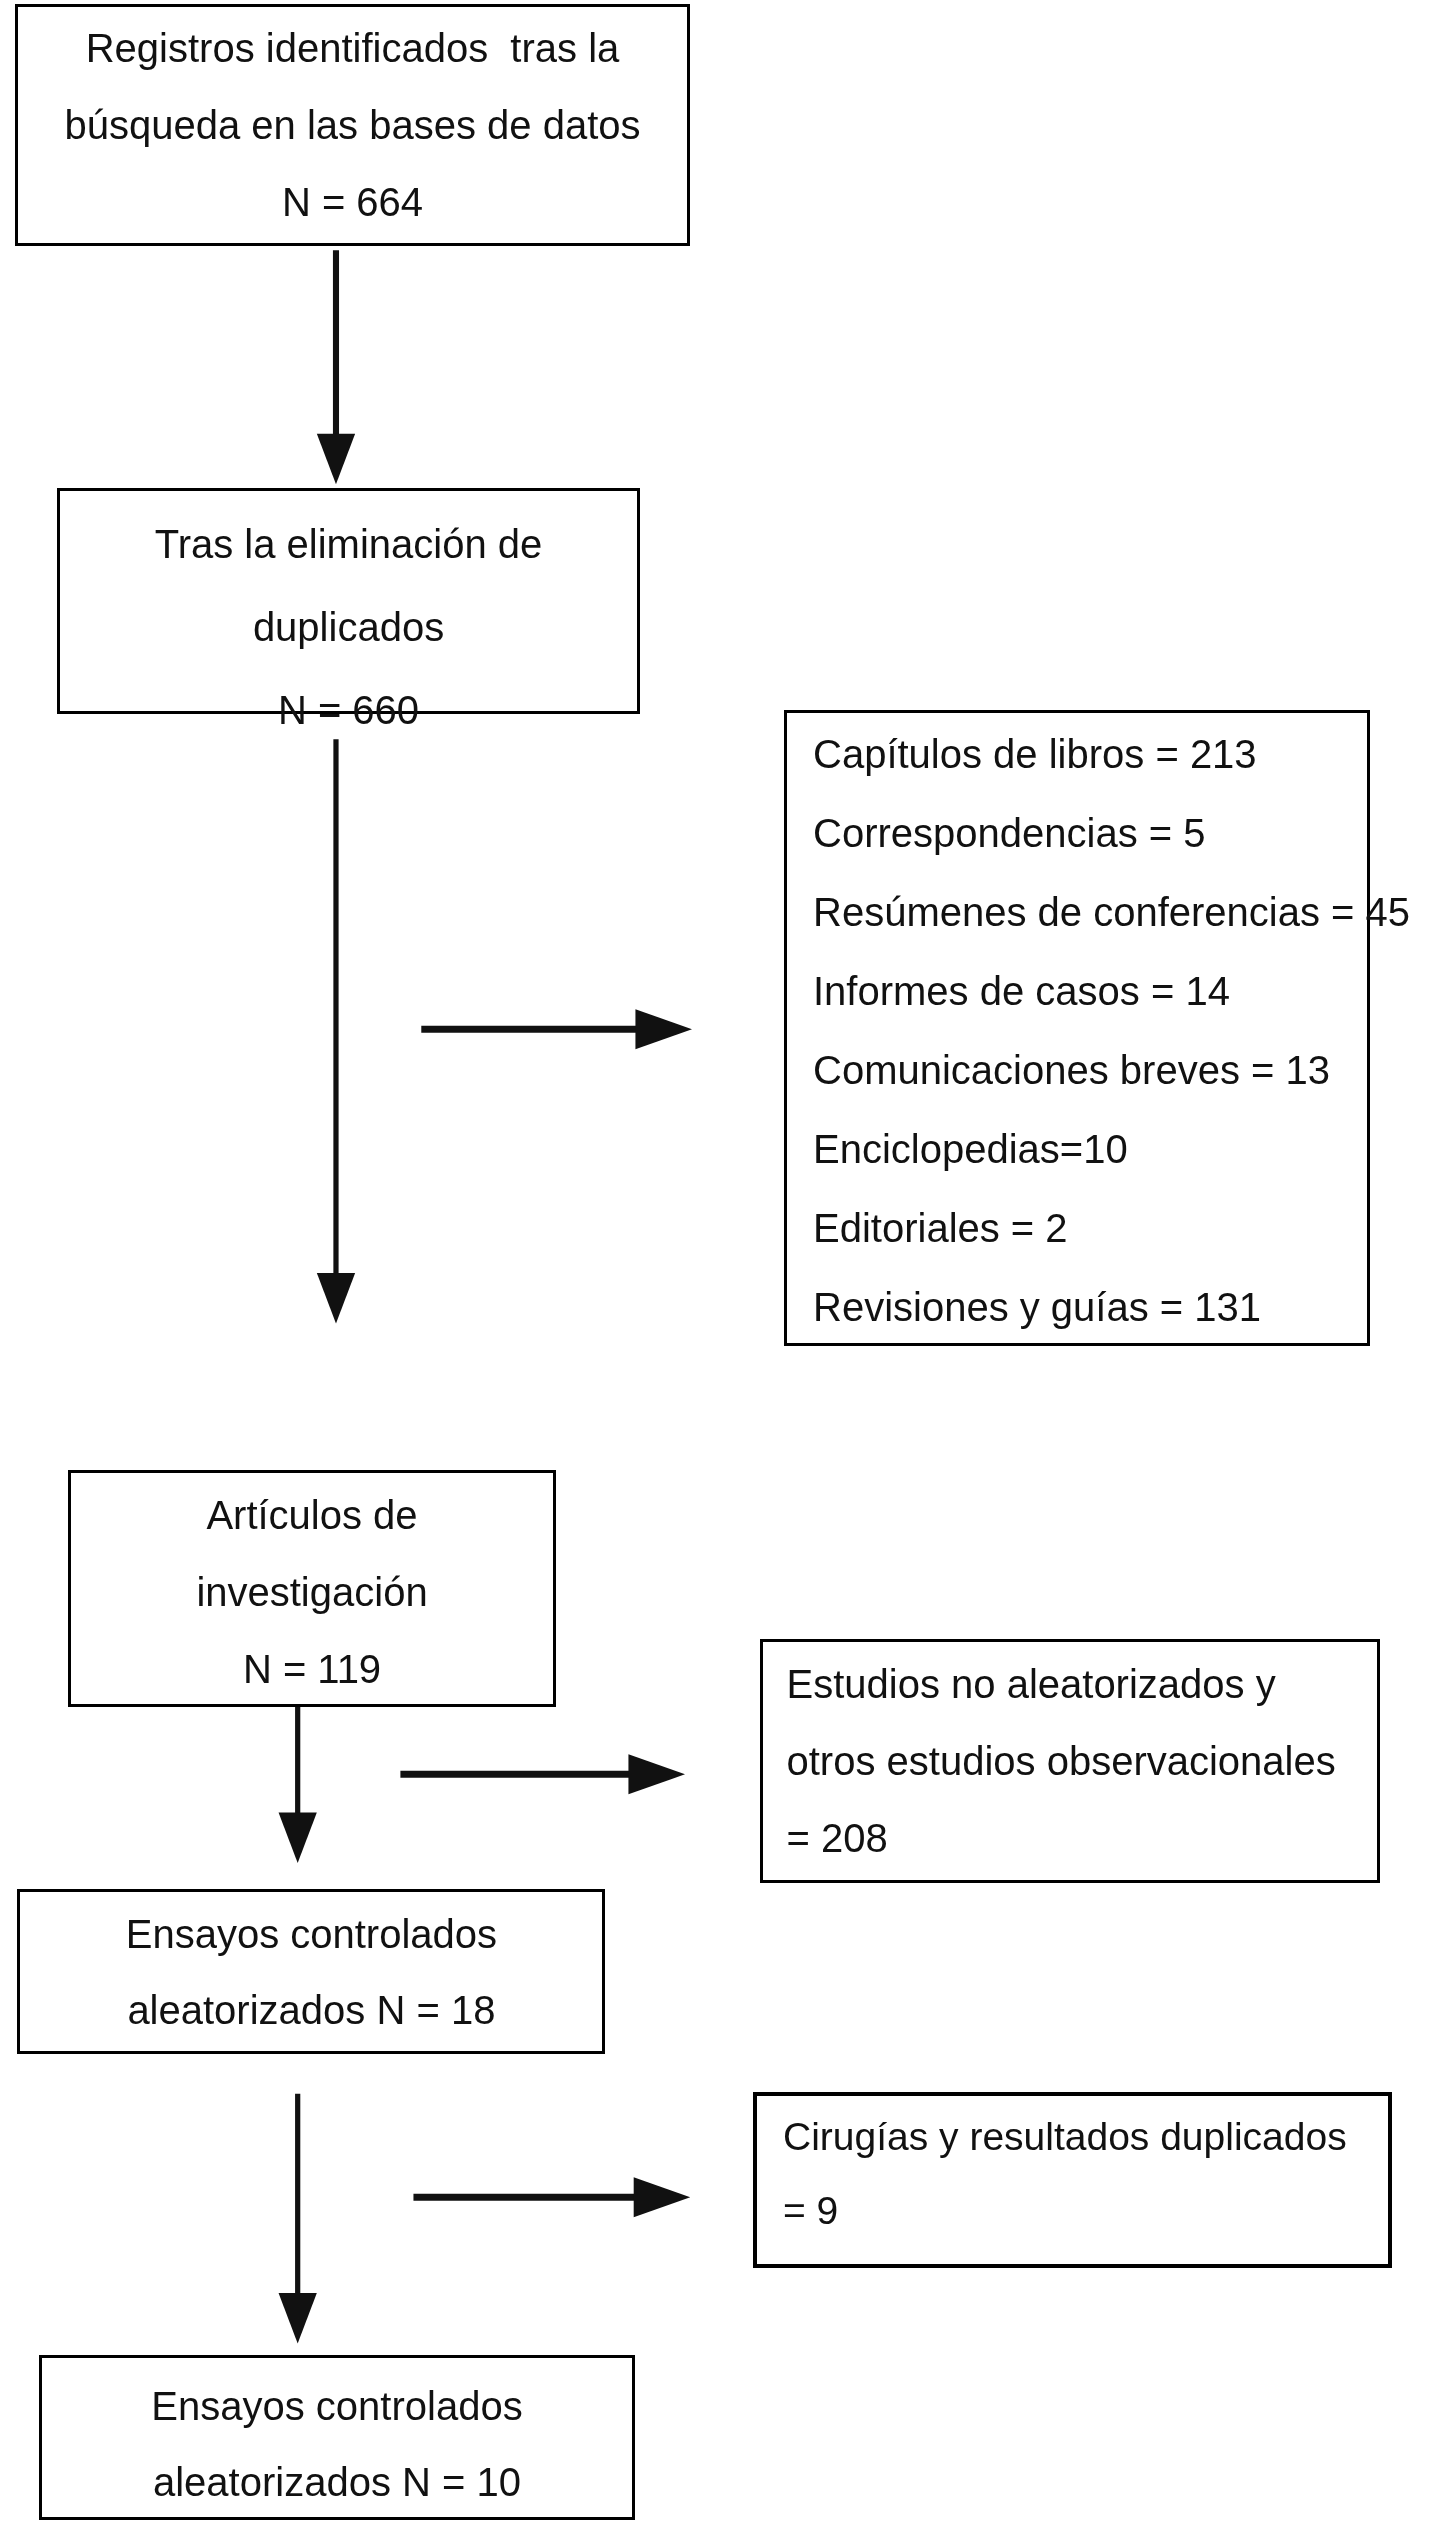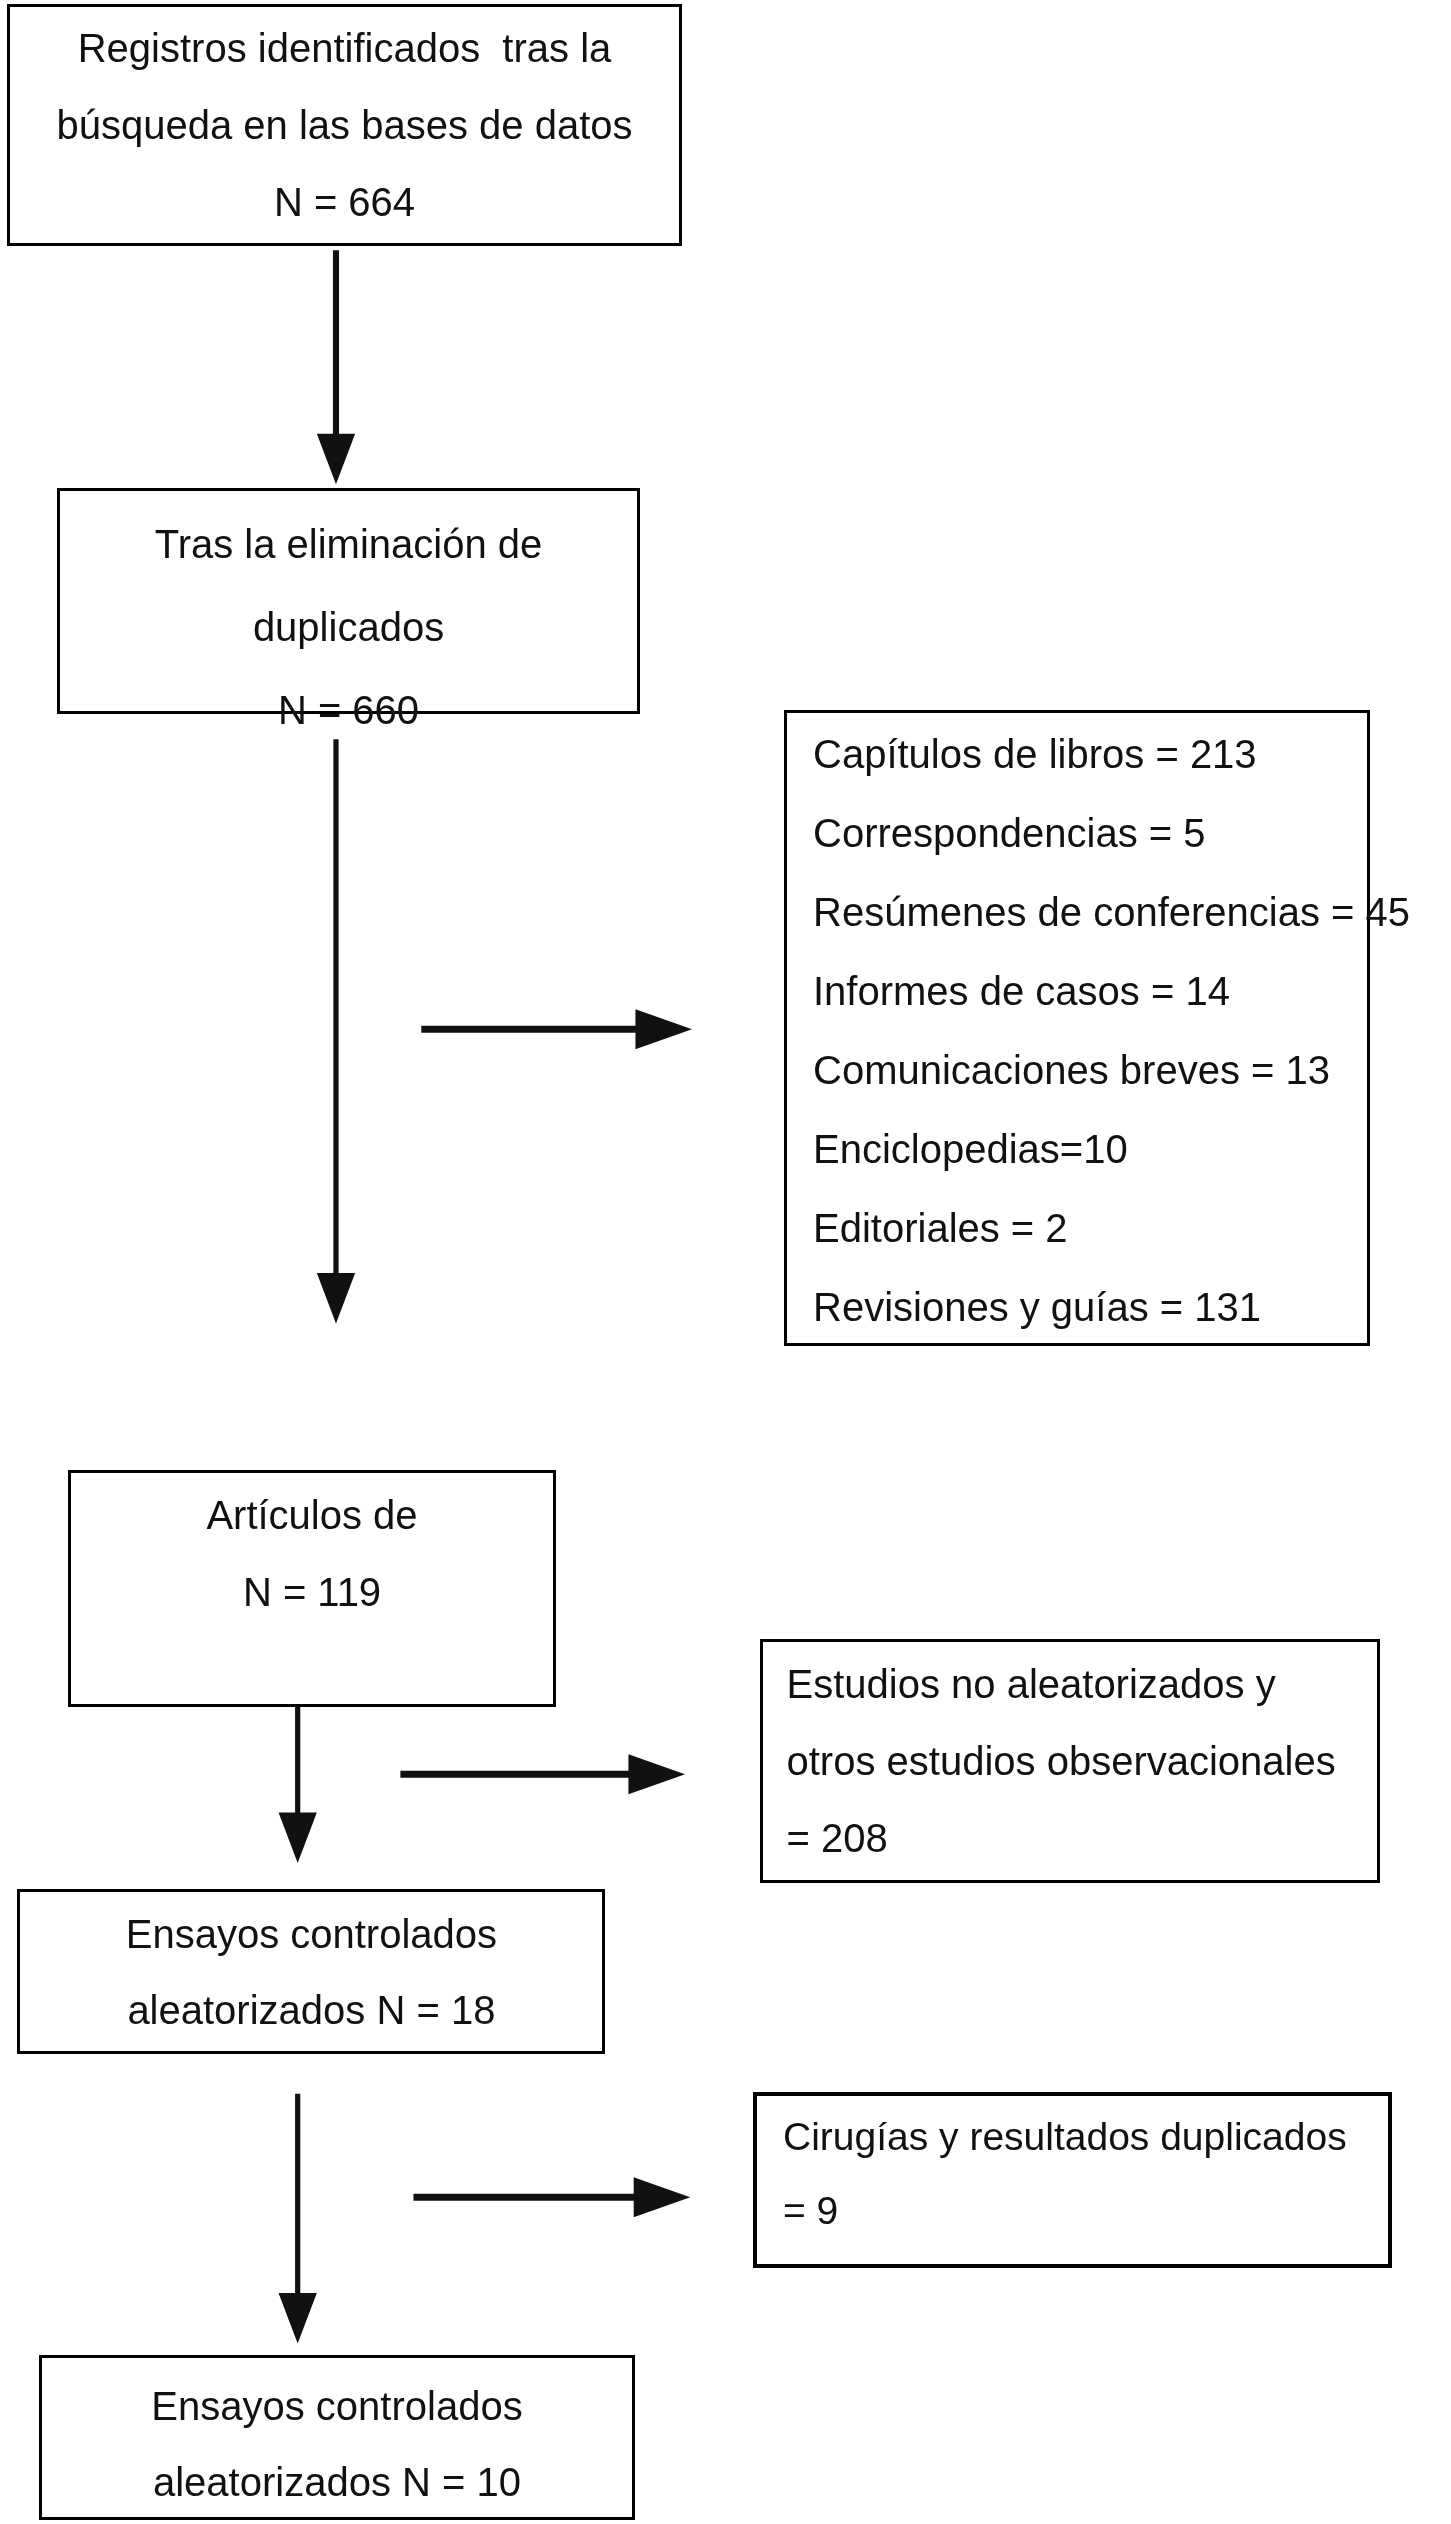--- a/index.html
+++ b/index.html
@@ -24,21 +24,21 @@
     color: #111111;
   }
   .box .line {
     white-space: pre;
   }
   .center .line { text-align: center; }
   .left   .line { text-align: left; }
 
   
   #box-identified {
-    left: 7px; top: 3.5px; width: 675px; height: 242px;
+    left: 15px; top: 3.5px; width: 675px; height: 242px;
     padding-top: 3.5px;
   }
   #box-identified .line { line-height: 77px; }
 
   
   #box-deduplicated {
     left: 57px; top: 488px; width: 583px; height: 226px;
     padding-top: 12px;
   }
   #box-deduplicated .line { line-height: 83px; }
@@ -157,20 +157,21 @@
     <div class="line">Resúmenes de conferencias = 45</div>
     <div class="line">Informes de casos = 14</div>
     <div class="line">Comunicaciones breves = 13</div>
     <div class="line">Enciclopedias=10</div>
     <div class="line">Editoriales = 2</div>
     <div class="line">Revisiones y guías = 131</div>
   </div>
 
   <div class="box center" id="box-research">
     <div class="line">Artículos de</div>
+    <div class="line">investigación</div>
     <div class="line">N = 119</div>
   </div>
 
   <div class="box left" id="box-observational">
     <div class="line">Estudios no aleatorizados y</div>
     <div class="line">otros estudios observacionales</div>
     <div class="line">= 208</div>
   </div>
 
   <div class="box center" id="box-rct19">

